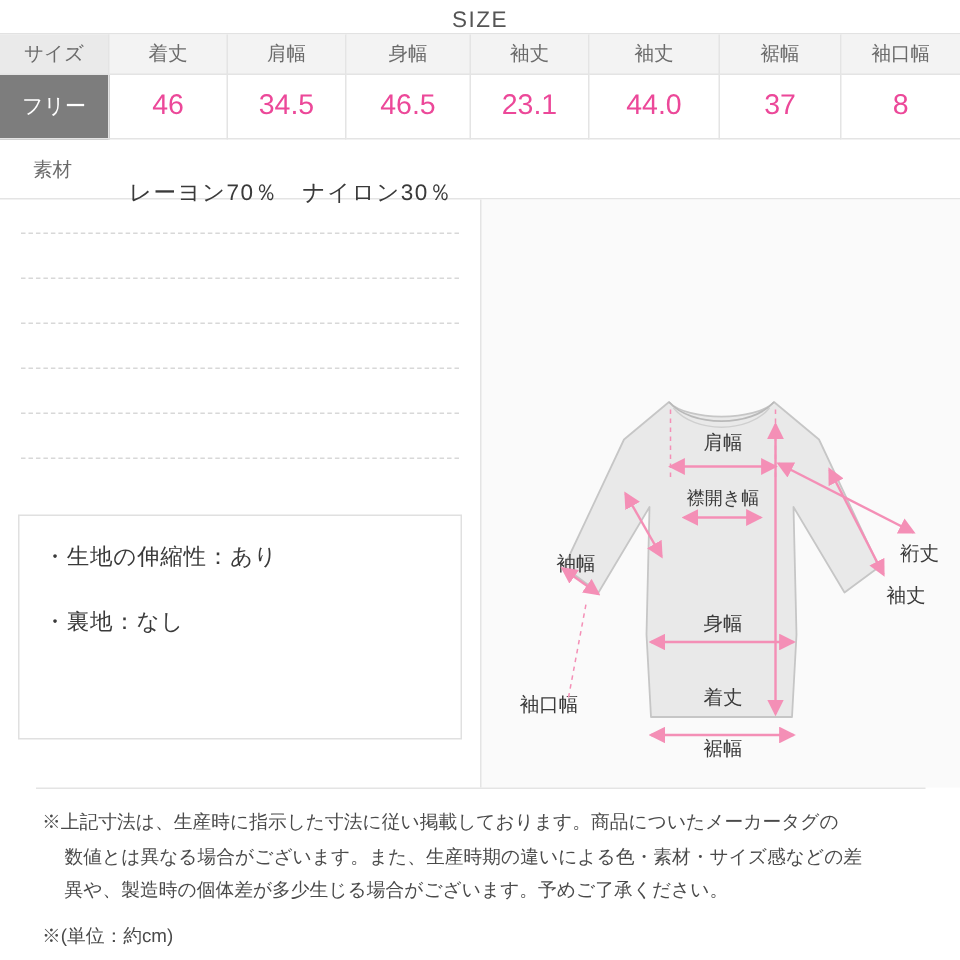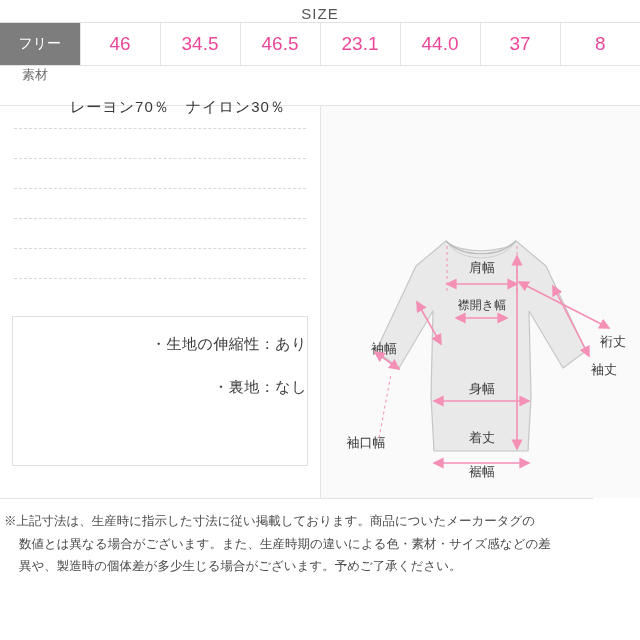--- a/index.html
+++ b/index.html
@@ -66,24 +66,25 @@
     color: #ffffff;
     font-size: 14px;
   }
   .size-table th:last-child, .size-table td:last-child {
     border-right: none;
   }
 
   
   .material-row {
     display: flex;
-    align-items: flex-start;
+    align-items: center;
     height: 40px;
     border-bottom: 1px solid #e4e4e4;
     box-sizing: border-box;
+    gap: 16px;
   }
   .material-label {
     width: 70px;
     text-align: center;
     font-size: 13px;
     color: #6b6b6b;
   }
   .material-value {
     font-size: 15px;
     color: #3a3a3a;
@@ -113,21 +114,20 @@
   .notes-box {
     position: absolute;
     left: 12px;
     top: 210px;
     width: 296px;
     height: 150px;
     border: 1px solid #e0e0e0;
     box-sizing: border-box;
     background: #ffffff;
     padding: 18px 0 0 16px;
-    text-align: right;
   }
   .note-item {
     font-size: 15px;
     color: #3a3a3a;
     margin-bottom: 24px;
     letter-spacing: 0.5px;
   }
 
   .right-col {
     position: absolute;
@@ -143,20 +143,21 @@
     display: block;
   }
 
   
   .footer {
     position: relative;
     width: 593px;
     border-top: 1px solid #e4e4e4;
     padding: 12px 16px 0 4px;
     box-sizing: border-box;
+    margin-left: 24px;
   }
   .footer p {
     margin: 0 0 2px 0;
     font-size: 12.5px;
     line-height: 1.65;
     color: #4a4a4a;
   }
   .footer p.indent {
     text-indent: 1.2em;
   }
@@ -168,20 +169,30 @@
 <body>
 
 <div class="page">
 
   <div class="title-bar">
     <span>SIZE</span>
   </div>
 
   <table class="size-table">
     <tbody>
+        <tr class="head">
+      <th style="width:72px">サイズ</th>
+      <th style="width:78px">着丈</th>
+      <th style="width:78px">肩幅</th>
+      <th style="width:82px">身幅</th>
+      <th style="width:78px">袖丈</th>
+      <th style="width:86px">袖丈</th>
+      <th style="width:80px">裾幅</th>
+      <th>袖口幅</th>
+    </tr>
     <tr class="vals">
       <td class="label-cell">フリー</td>
       <td>46</td>
       <td>34.5</td>
       <td>46.5</td>
       <td>23.1</td>
       <td>44.0</td>
       <td>37</td>
       <td>8</td>
     </tr>
@@ -275,15 +286,16 @@
         </g>
         <text x="292" y="240" font-size="13" fill="#3a3a3a" text-anchor="middle" font-family="'Liberation Sans',sans-serif">裄丈</text>
       </svg>
     </div>
   </div>
 
   <div class="footer">
     <p>※上記寸法は、生産時に指示した寸法に従い掲載しております。商品についたメーカータグの</p>
     <p class="indent">数値とは異なる場合がございます。また、生産時期の違いによる色・素材・サイズ感などの差</p>
     <p class="indent">異や、製造時の個体差が多少生じる場合がございます。予めご了承ください。</p>
+    <p class="unit">※(単位：約cm)</p>
   </div>
 
 </div>
 
 </body></html>

